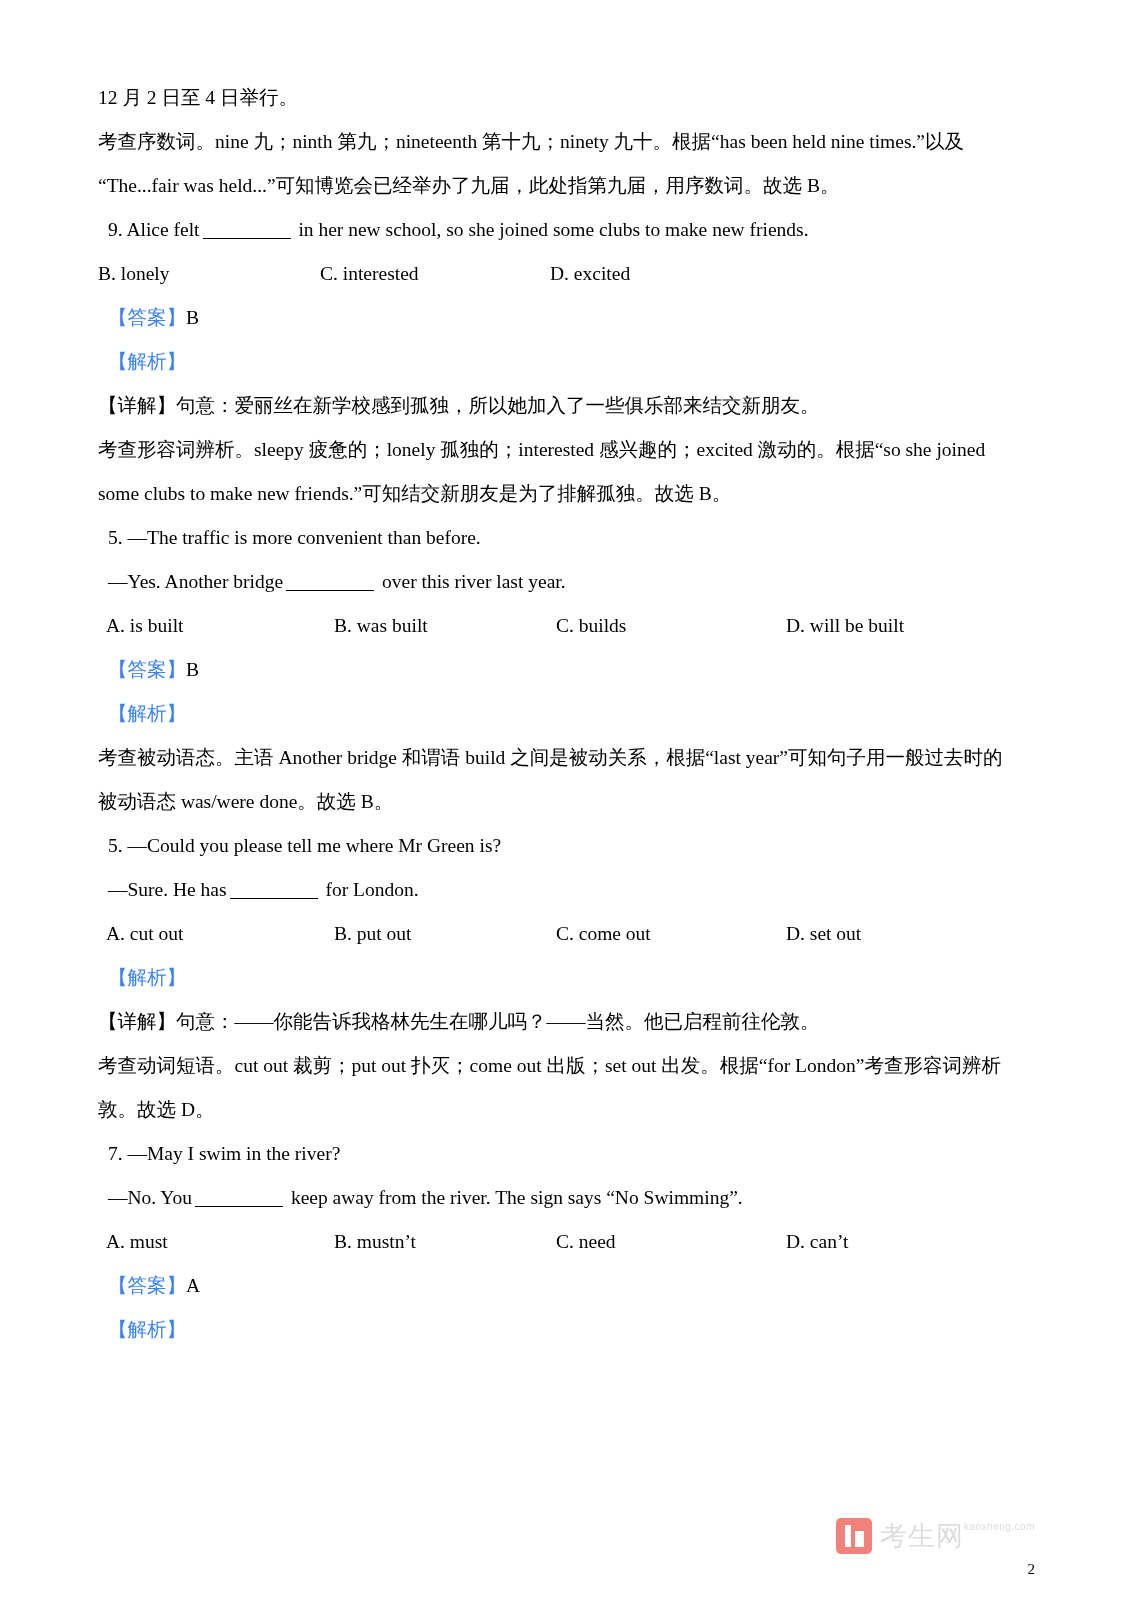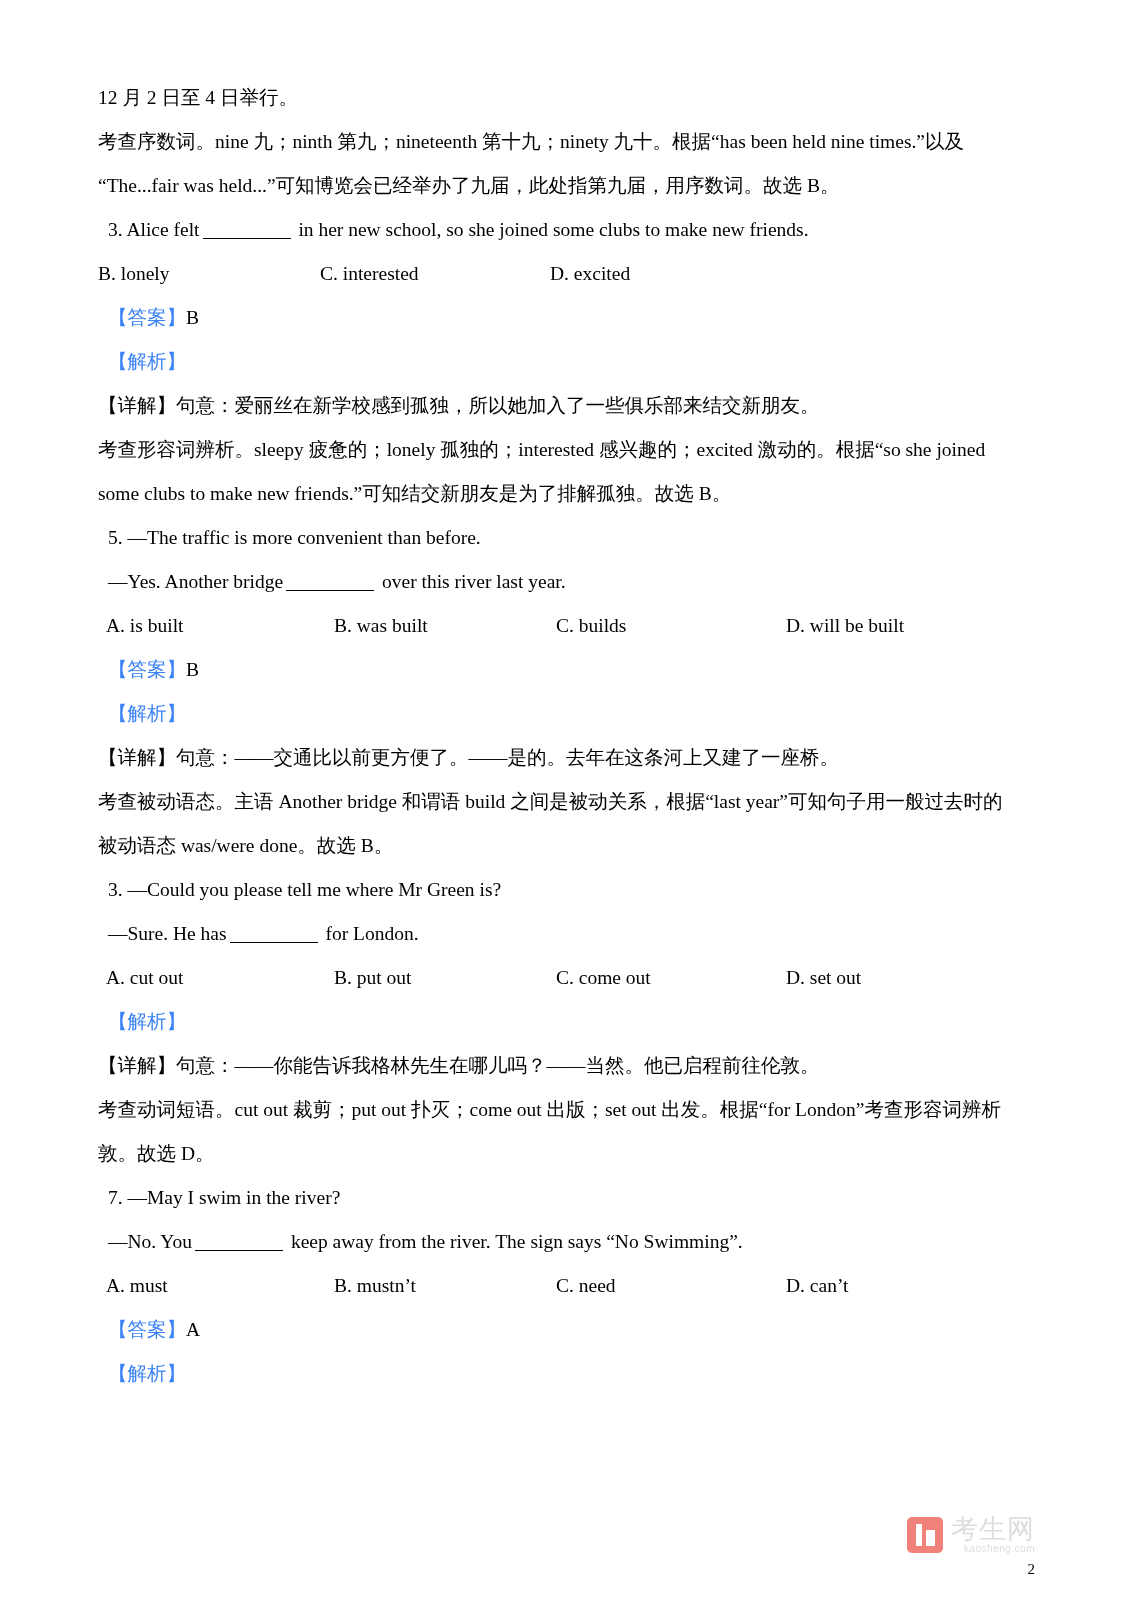--- a/index.html
+++ b/index.html
@@ -84,21 +84,21 @@
   }
   .wm-sq::after {
     content: "";
     position: absolute;
     left: 19px; top: 13px;
     width: 9px; height: 16px;
     background: #fff;
   }
   .wm-text {
     display: flex;
-    flex-direction: column;
+    flex-direction: row;
     line-height: 1.05;
   }
   .wm-cn {
     font-size: 27px;
     color: #c9c9c9;
     font-family: "DejaVu Sans", sans-serif;
     letter-spacing: 1px;
   }
   .wm-en {
     font-size: 10px;
@@ -111,21 +111,21 @@
 </head>
 <body>
 
 <div class="page">
 
   <div class="line">12 月 2 日至 4 日举行。</div>
   <div class="line">考查序数词。nine 九；ninth 第九；nineteenth 第十九；ninety 九十。根据“has been held nine times.”以及</div>
   <div class="line">“The...fair was held...”可知博览会已经举办了九届，此处指第九届，用序数词。故选 B。</div>
 
   <div class="line indent">
-    <span>3. Alice felt</span><span class="blank"></span>
+    <span>9. Alice felt</span><span class="blank"></span>
     <span>in her new school, so she joined some clubs to make new friends.</span>
   </div>
   <div class="opts">
     <span class="o o2">B. lonely</span>
     <span class="o o3">C. interested</span>
     <span class="o o4">D. excited</span>
   </div>
   <div class="line indent">
     <span class="tag">【答案】</span><span>B</span>
   </div>
@@ -148,27 +148,24 @@
     <span class="o o2">B. was built</span>
     <span class="o o3">C. builds</span>
     <span class="o o4">D. will be built</span>
   </div>
   <div class="line indent">
     <span class="tag">【答案】</span><span>B</span>
   </div>
   <div class="line indent">
     <span class="tag">【解析】</span>
   </div>
-  <div class="line">
-    <span>【详解】</span><span>句意：——交通比以前更方便了。——是的。去年在这条河上又建了一座桥。</span>
-  </div>
   <div class="line">考查被动语态。主语 Another bridge 和谓语 build 之间是被动关系，根据“last year”可知句子用一般过去时的</div>
   <div class="line">被动语态 was/were done。故选 B。</div>
 
-  <div class="line indent">3. —Could you please tell me where Mr Green is?</div>
+  <div class="line indent">5. —Could you please tell me where Mr Green is?</div>
   <div class="line indent">
     <span>—Sure. He has</span><span class="blank"></span>
     <span>for London.</span>
   </div>
   <div class="opts">
     <span class="o o1">A. cut out</span>
     <span class="o o2">B. put out</span>
     <span class="o o3">C. come out</span>
     <span class="o o4">D. set out</span>
   </div>

